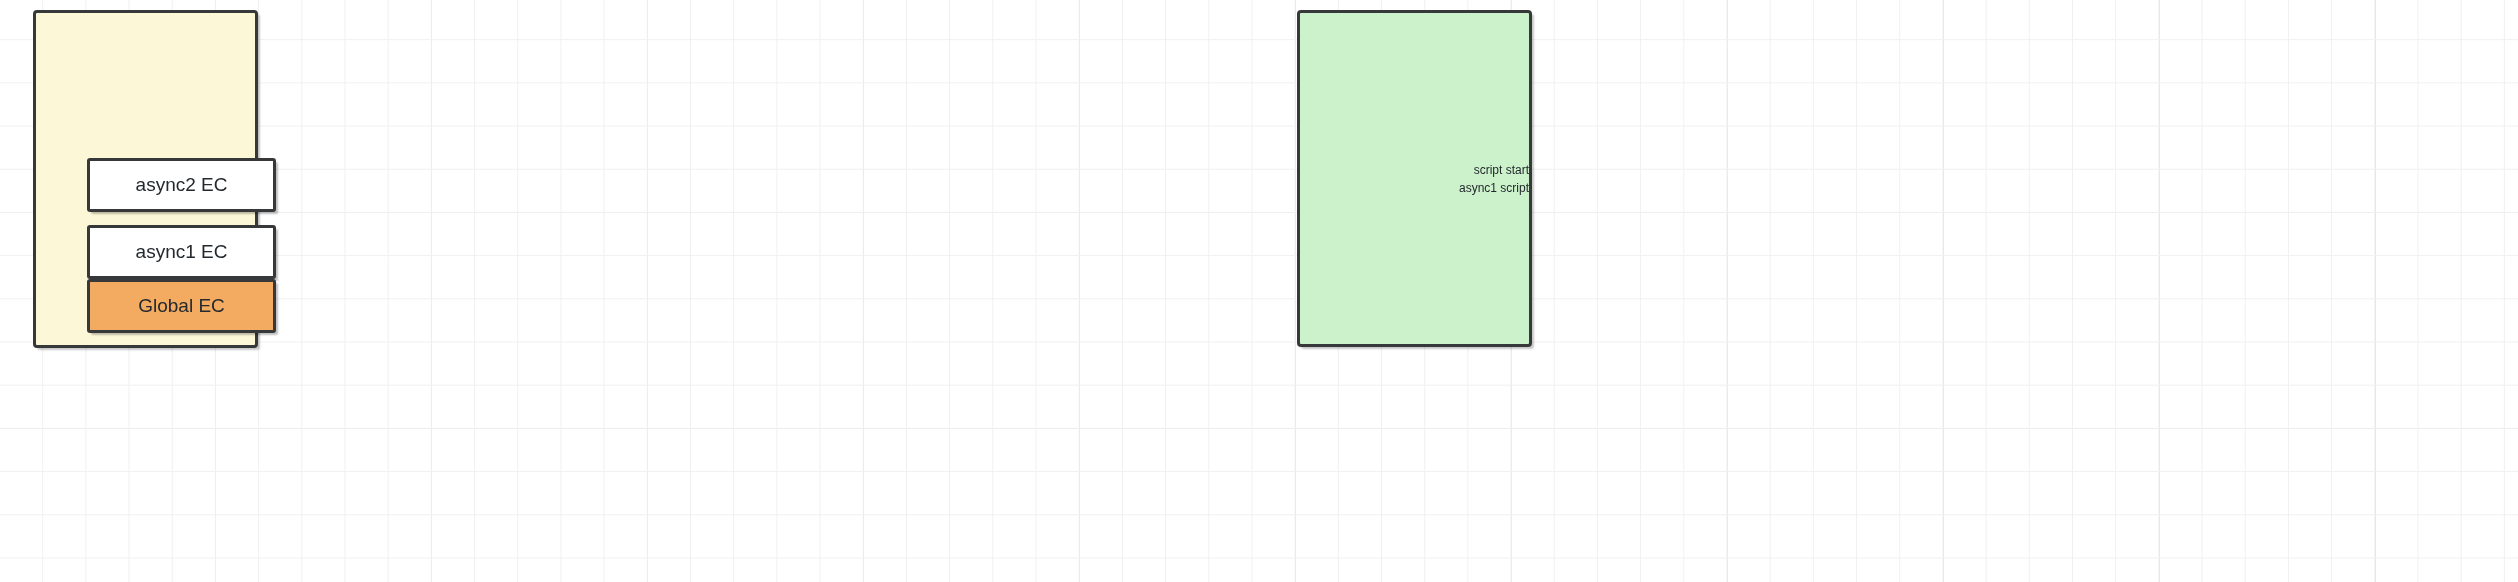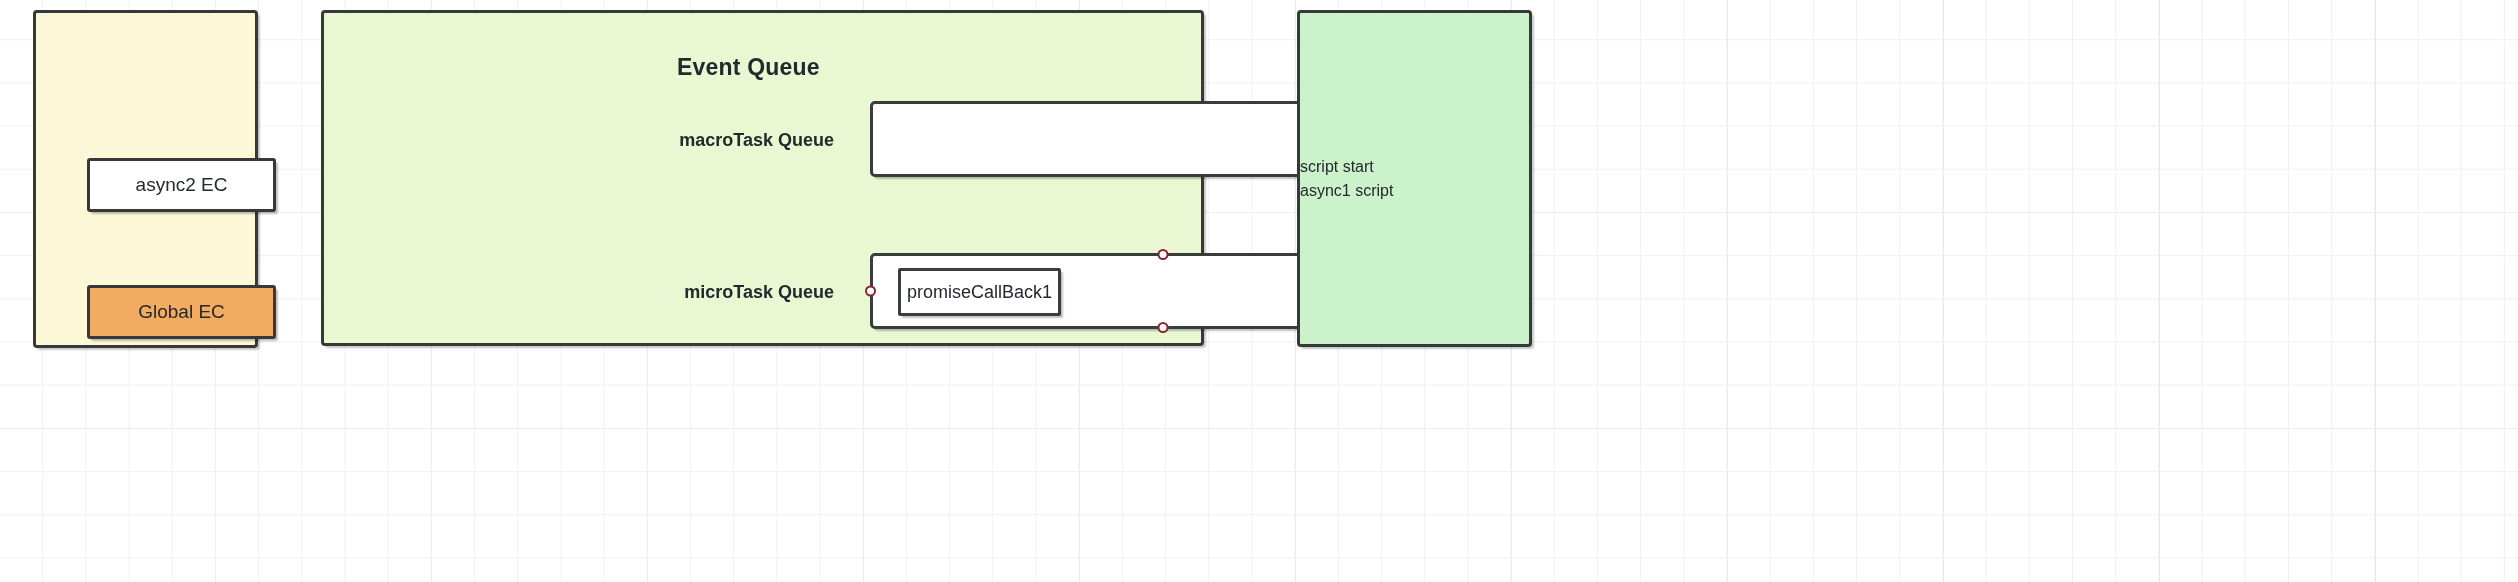--- a/index.html
+++ b/index.html
@@ -60,21 +60,21 @@
     background: #fcf8d7;
   }
   .stack-frame {
     background: #ffffff;
     border: 3px solid #36383a;
     border-radius: 3px;
     box-shadow: 3px 3px 2px -1px rgba(0,0,0,0.25);
   }
   #stack-frame-async2 { left: 51px;  top: 145px; width: 189px; height: 54px; }
   #stack-frame-async1 { left: 51px;  top: 212px; width: 189px; height: 54px; }
-  #stack-frame-global { left: 51px;  top: 272px; width: 189px; height: 54px;
+  #stack-frame-global { left: 51px;  top: 266px; width: 189px; height: 54px;
                         background: #f2ab60; padding-left: 35px; }
   .stack-frame .shape-label {
     top: 50%;
     transform: translateY(-50%);
     font-size: 19px;
   }
 
   
   #event-queue-panel {
     left: 321px;
@@ -156,66 +156,48 @@
     width: 235px;
     height: 337px;
     background: #ccf2cc;
   }
   #console-output-lines {
     position: absolute;
     left: 0;
     top: 50%;
     transform: translateY(-50%);
     width: 100%;
-    text-align: left;
-    font-size: 16px;
+    text-align: right;
+    font-size: 12px;
     line-height: 1.5;
     color: #24292e;
   }
   #console-output-lines div { white-space: pre; }
 </style>
 </head>
 <body>
 
 <div id="canvas">
 
   <div class="shape" id="call-stack-panel">
 
     <div class="shape stack-frame" id="stack-frame-async2">
       <div class="shape-label">async2 EC</div>
     </div>
 
+    <div class="shape stack-frame" id="stack-frame-async1">
+      <div class="shape-label">async1 EC</div>
+    </div>
 
     <div class="shape stack-frame" id="stack-frame-global">
       <div class="shape-label">Global EC</div>
     </div>
 
   </div>
 
-  <div class="shape" id="event-queue-panel">
-
-    <div id="event-queue-title">Event Queue</div>
-
-    <div class="queue-row-label" id="macrotask-queue-label">macroTask Queue</div>
-
-    <div class="queue-box" id="macrotask-queue-box"></div>
-
-    <div class="queue-row-label" id="microtask-queue-label">microTask Queue</div>
-
-    <div class="queue-box" id="microtask-queue-box">
-
-      <div id="task-promisecallback1">promiseCallBack1</div>
-
-      <span class="handle" id="handle-microtask-left"></span>
-      <span class="handle" id="handle-microtask-right"></span>
-      <span class="handle" id="handle-microtask-top"></span>
-      <span class="handle" id="handle-microtask-bottom"></span>
-    </div>
-
-  </div>
 
   <div class="shape" id="console-output-panel">
     <div id="console-output-lines">
       <div>script start</div>
       <div>async1 script</div>
     </div>
   </div>
 
 </div>
 

